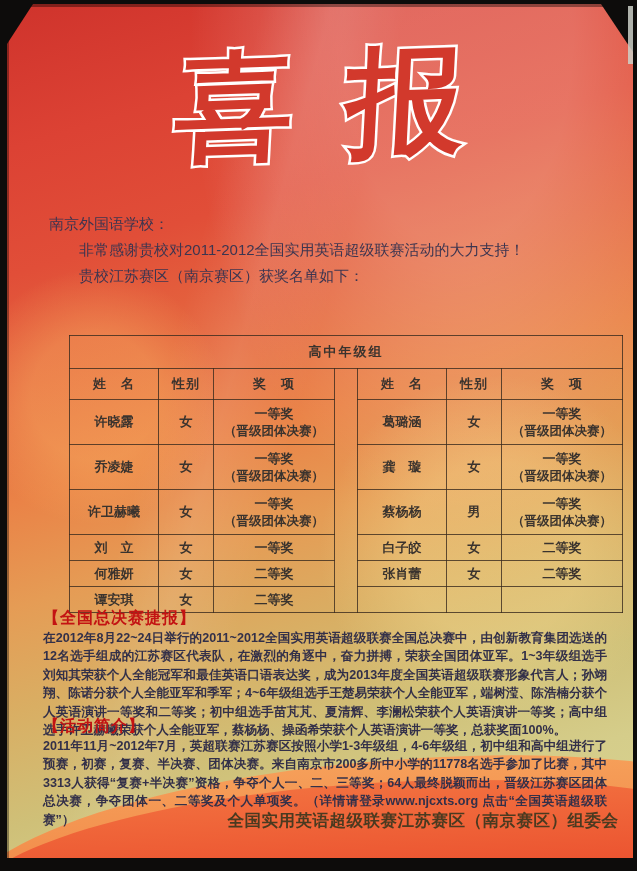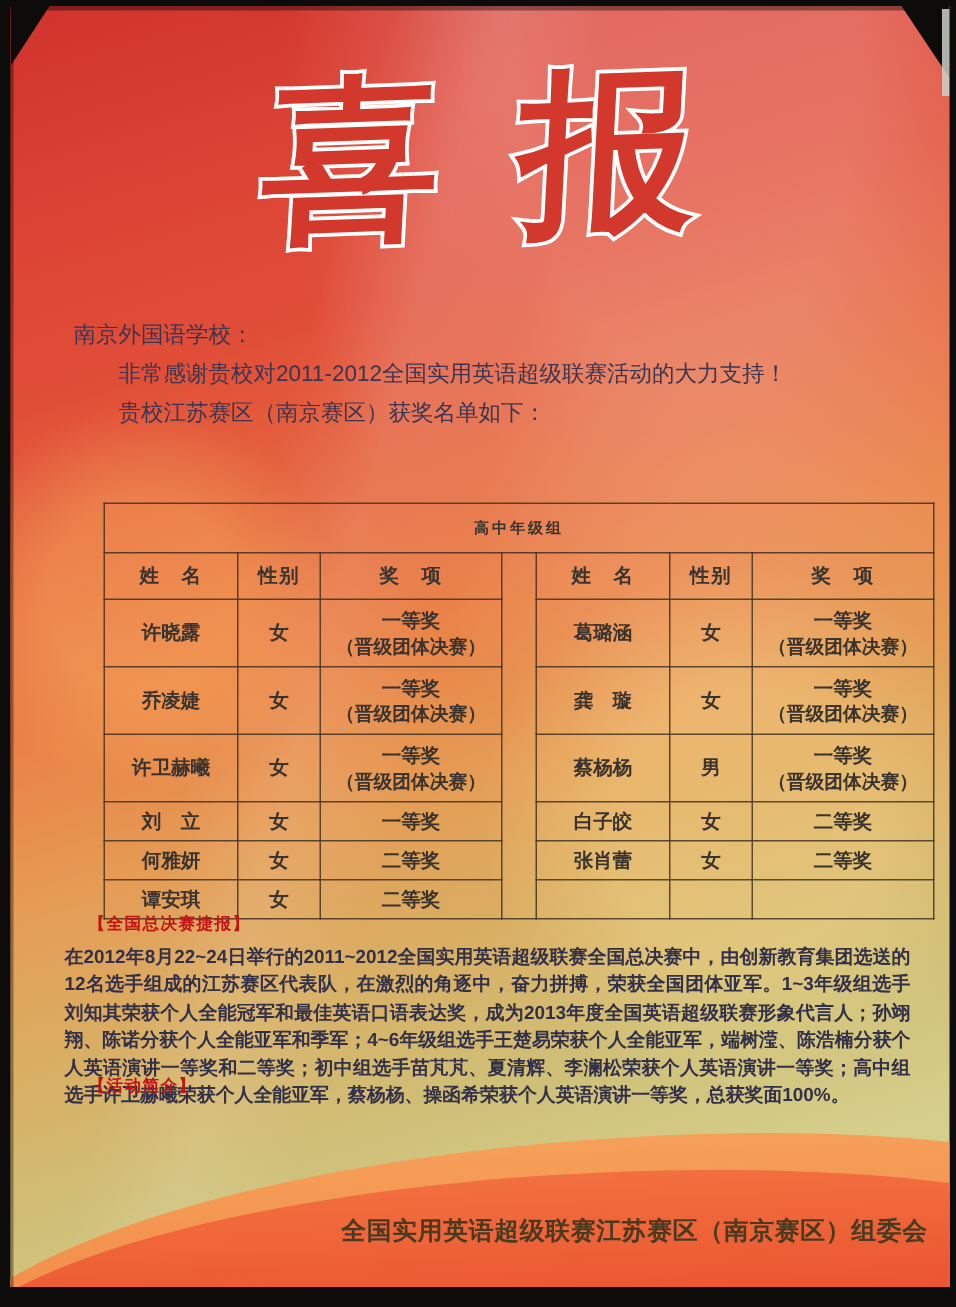--- a/index.html
+++ b/index.html
@@ -53,28 +53,28 @@
   .intro .p{text-indent:2em;}
 
   
   table.awards{position:absolute;left:62px;top:331px;border-collapse:collapse;
     color:#3a332e;font-size:13px;font-weight:700;}
   table.awards td{border:1px solid rgba(58,42,30,.8);text-align:center;vertical-align:middle;padding:0 2px;}
   td.w-name{width:84px;}
   td.w-gen{width:50px;}
   td.w-award{width:116px;}
   td.w-gap{width:18px;}
-  tr.t-title td{height:32px;font-size:10px;letter-spacing:2px;margin-top:42px;}
+  tr.t-title td{height:32px;font-size:13px;letter-spacing:2px;margin-top:42px;}
   tr.t-head td{height:30px;letter-spacing:1px;}
   tr.t-tall td{height:44px;}
   tr.t-short td{height:25px;}
   .award2{display:block;font-size:12.5px;}
 
   
-  .sec-head{position:absolute;left:52px;color:#c31313;font-size:11px;font-weight:700;letter-spacing:1px;}
+  .sec-head{position:absolute;left:36px;color:#c31313;font-size:16px;font-weight:700;letter-spacing:1px;}
   .sec-body{position:absolute;left:36px;right:26px;color:#333049;font-size:12.6px;
     font-weight:700;line-height:1.46;text-align:justify;text-indent:0;}
   #sec1-head{top:604px;}
   #sec1-body{top:625px;}
   #sec2-head{top:712px;}
   #sec2-body{top:733px;}
 
   
   .footer{position:absolute;left:216px;width:400px;top:806px;text-align:center;
     color:#4a3a20;font-weight:700;z-index:5;}
@@ -172,18 +172,19 @@
       <td></td>
       <td></td>
     </tr>
   </tbody>
     </table>
 
   <div id="sec1-head" class="sec-head">【全国总决赛捷报】</div>
   <div id="sec1-body" class="sec-body">在2012年8月22~24日举行的2011~2012全国实用英语超级联赛全国总决赛中，由创新教育集团选送的12名选手组成的江苏赛区代表队，在激烈的角逐中，奋力拼搏，荣获全国团体亚军。1~3年级组选手刘知其荣获个人全能冠军和最佳英语口语表达奖，成为2013年度全国英语超级联赛形象代言人；孙翊翔、陈诺分获个人全能亚军和季军；4~6年级组选手王楚易荣获个人全能亚军，端树滢、陈浩楠分获个人英语演讲一等奖和二等奖；初中组选手苗芃芃、夏清辉、李澜松荣获个人英语演讲一等奖；高中组选手许卫赫曦荣获个人全能亚军，蔡杨杨、操函希荣获个人英语演讲一等奖，总获奖面100%。</div>
 
   <div id="sec2-head" class="sec-head">【活动简介】</div>
+  <div id="sec2-body" class="sec-body">2011年11月~2012年7月，英超联赛江苏赛区按照小学1-3年级组，4-6年级组，初中组和高中组进行了预赛，初赛，复赛、半决赛、团体决赛。来自南京市200多所中小学的11778名选手参加了比赛，其中3313人获得“复赛+半决赛”资格，争夺个人一、二、三等奖；64人最终脱颖而出，晋级江苏赛区团体总决赛，争夺团体一、二等奖及个人单项奖。（详情请登录www.njcxts.org 点击“全国英语超级联赛”）</div>
 
   <div class="footer">
     <div class="org">全国实用英语超级联赛江苏赛区（南京赛区）组委会</div>
   </div>
 
 </div>
 
 </body></html>

